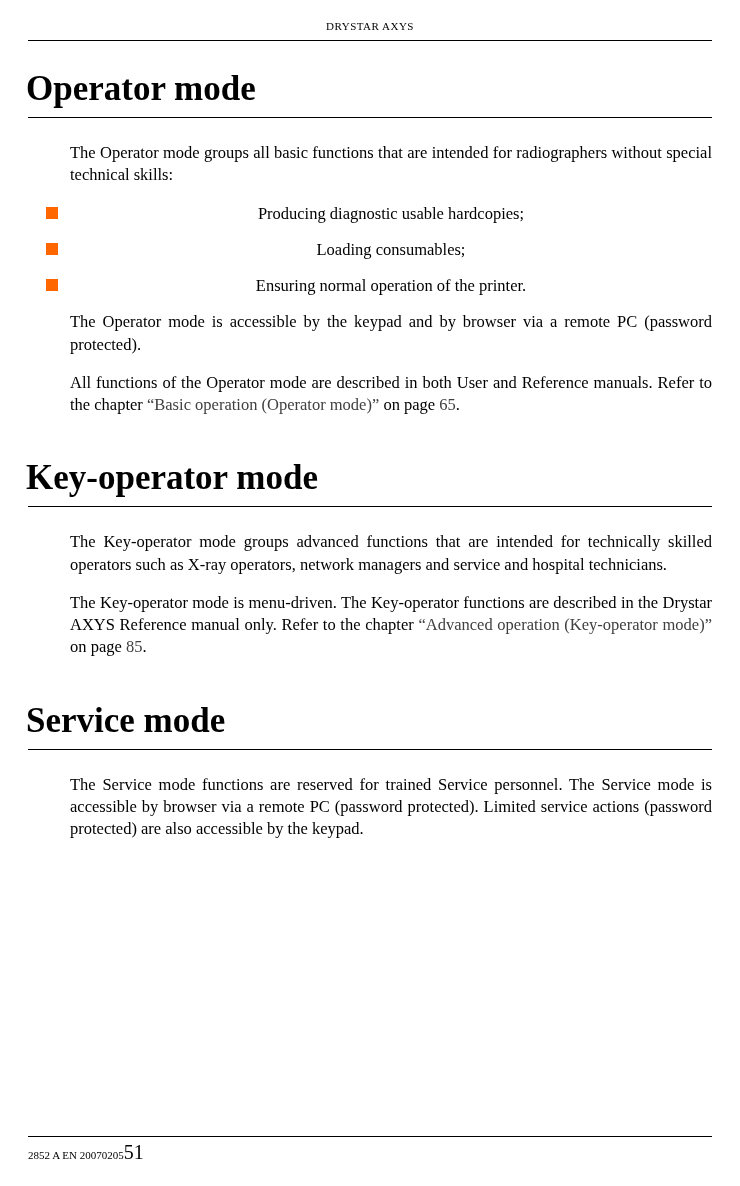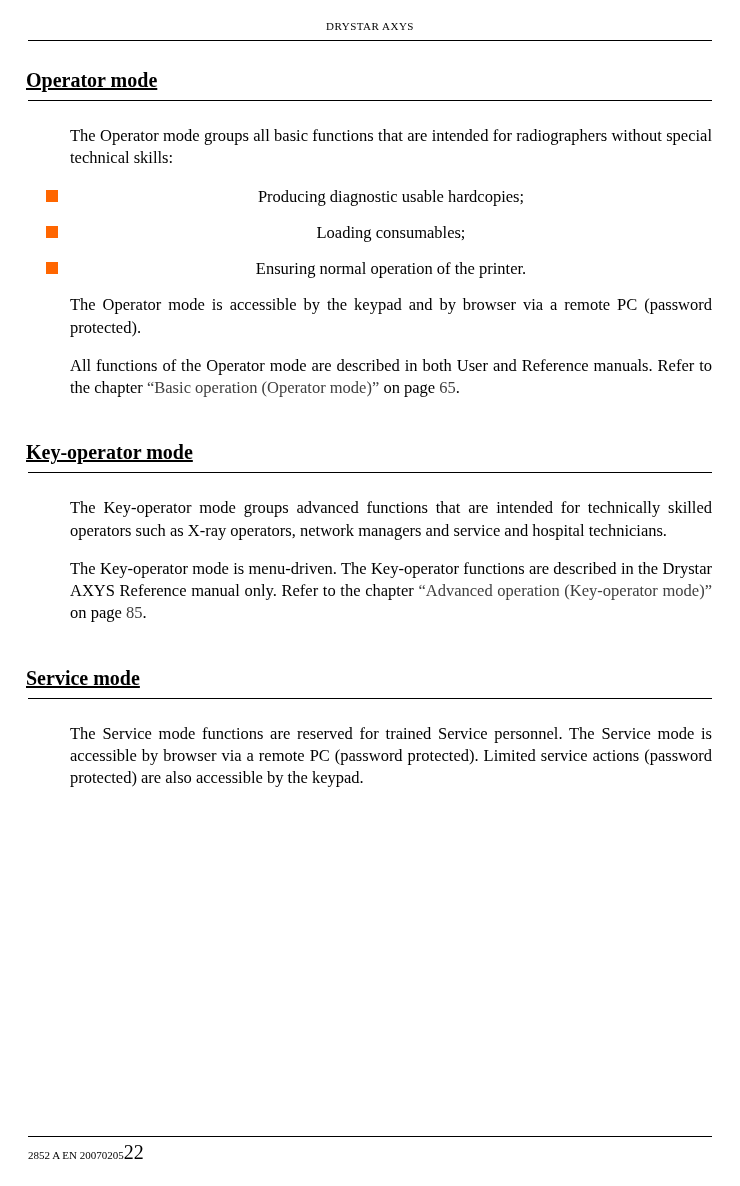--- a/index.html
+++ b/index.html
@@ -17,25 +17,24 @@
     font-variant: small-caps;
     letter-spacing: 0.5px;
     margin-bottom: 8px;
   }
   .header-rule {
     border: none;
     border-top: 1px solid #000;
     margin-bottom: 28px;
   }
   h1 {
-    font-size: 20px;
+    font-size: 35px;
     font-weight: bold;
     margin-bottom: 8px;
     margin-left: -2px;
-    text-decoration: underline;
   }
   .section-rule {
     border: none;
     border-top: 1.5px solid #000;
     margin-bottom: 24px;
   }
   .body-text {
     margin-left: 42px;
     margin-right: 0;
   }
@@ -132,15 +131,15 @@
 <h1>Service mode</h1>
 <hr class="section-rule">
 <div class="body-text">
   <p>The Service mode functions are reserved for trained Service personnel. The Service mode is accessible by browser via a remote PC (password protected). Limited service actions (password protected) are also accessible by the keypad.</p>
 </div>
 
 <div class="footer">
   <hr class="footer-rule">
   <div class="footer-row">
     <span class="doc-id">2852 A EN 20070205</span>
-    <span class="page-num">22</span>
+    <span class="page-num">51</span>
   </div>
 </div>
 
 </body></html>

